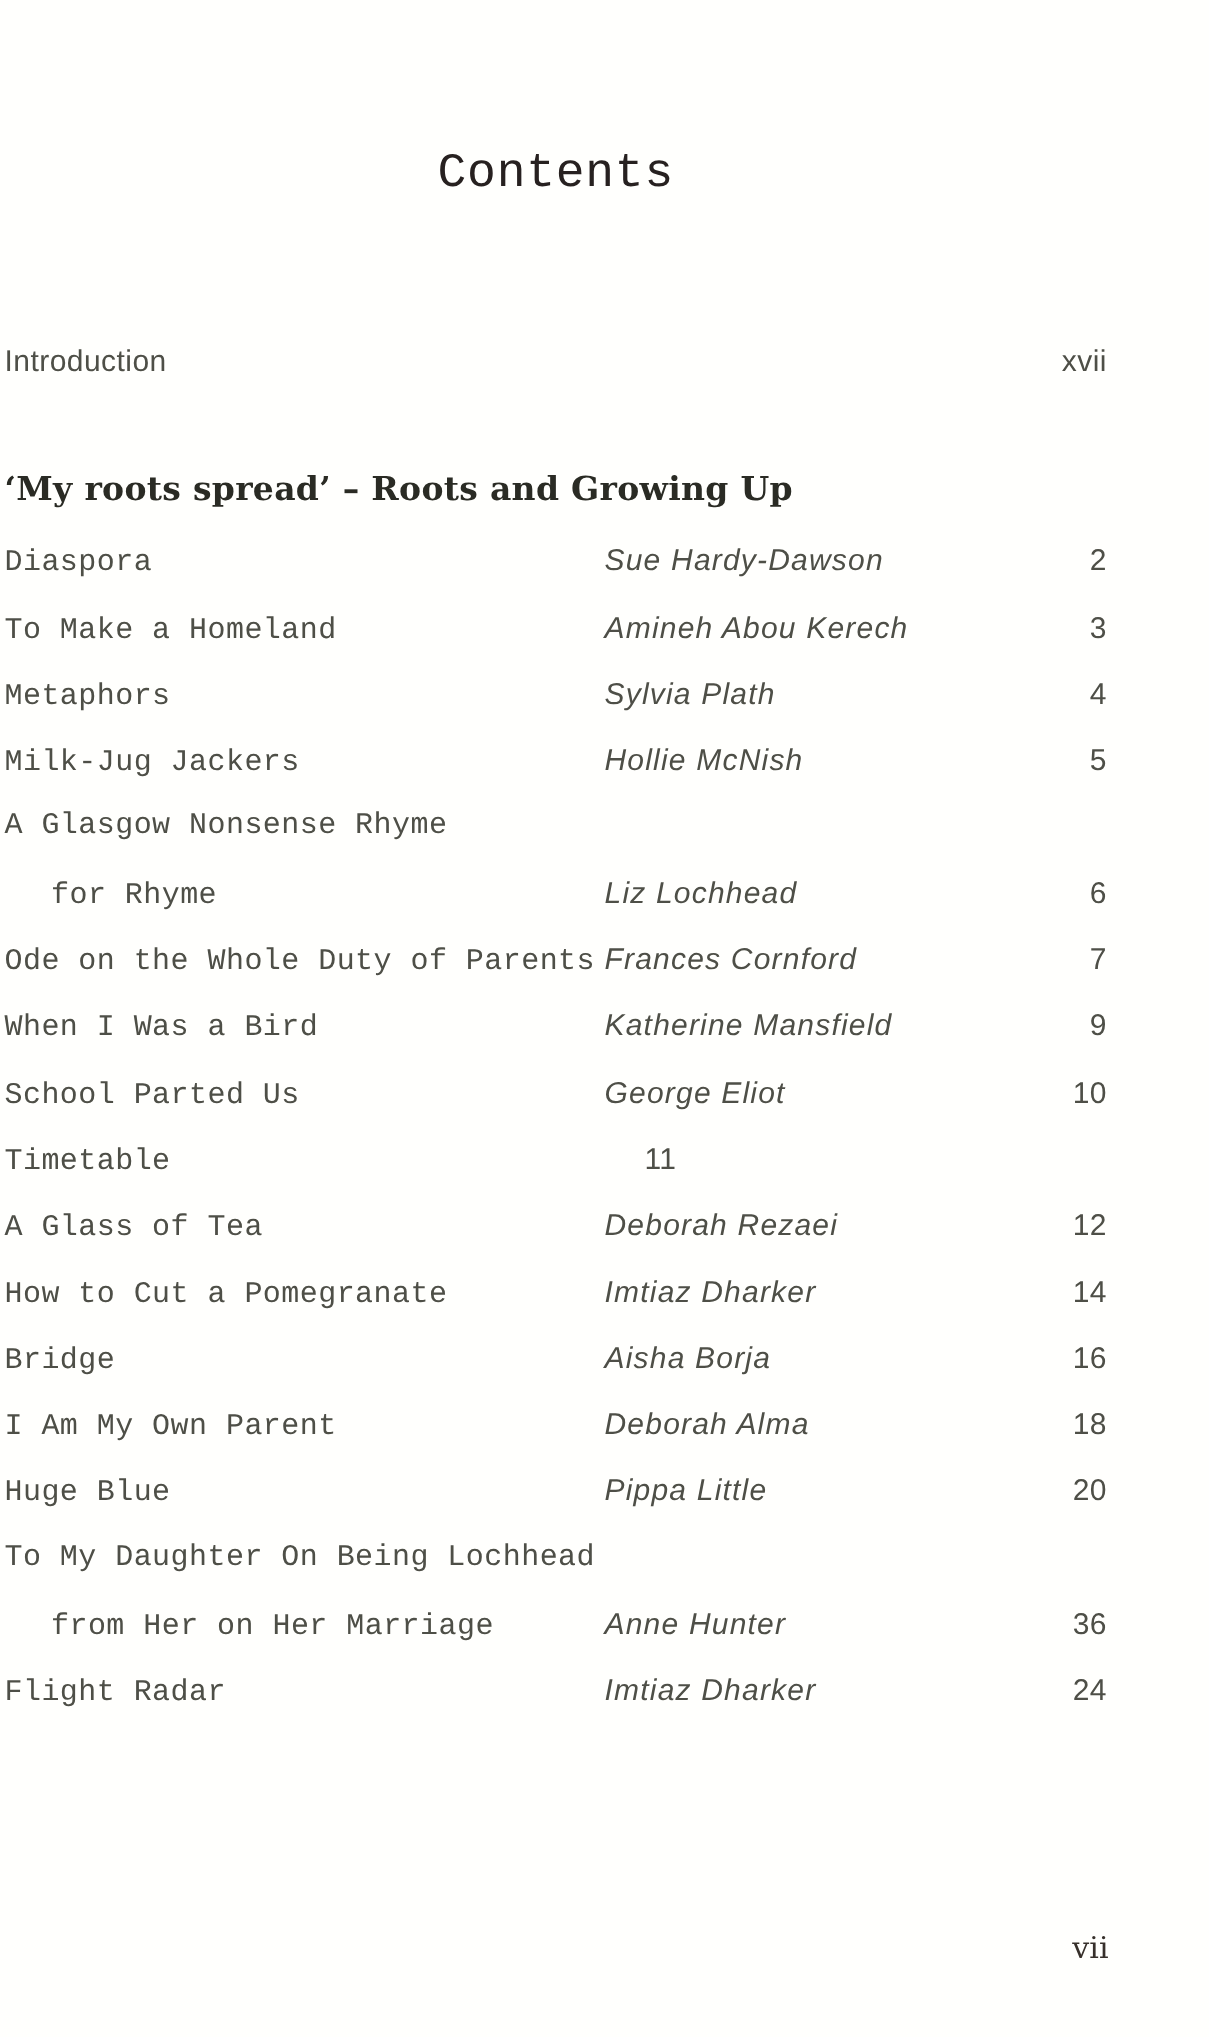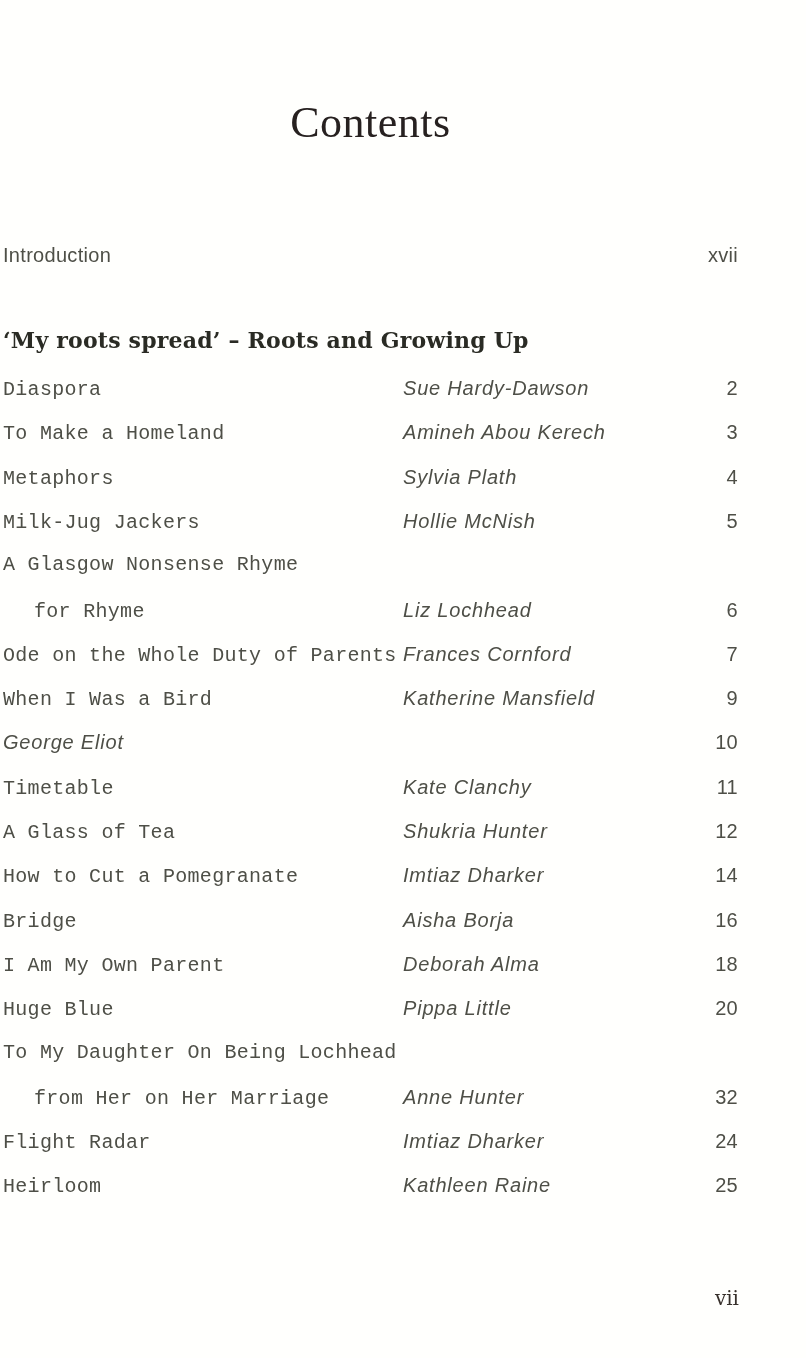--- a/index.html
+++ b/index.html
@@ -17,23 +17,23 @@
     color:var(--body-text);
     overflow:hidden;
     position:relative;
   }
   .page-inner{
     padding:0 68px 0 3px; 
   }
   h1.book-title{
     margin:0;
     padding-top:98px;
-    font-family:Liberation Serif, serif;
+    font-family:Liberation Mono, monospace;
     font-weight:500;
-    font-size:44px;
+    font-size:32px;
     line-height:1.15;
     text-align:center;
     color:var(--title-text);
     letter-spacing:0.5px;
   }
   .front-row{
     margin-top:95px;
     display:flex;
     align-items:center;
     font-size:20px;
@@ -140,31 +140,31 @@
     <span class="row-title">Ode on the Whole Duty of Parents</span>
     <span class="row-author">Frances Cornford</span>
     <span class="row-page">7</span>
   </div>
       <div class="toc-row">
     <span class="row-title">When I Was a Bird</span>
     <span class="row-author">Katherine Mansfield</span>
     <span class="row-page">9</span>
   </div>
       <div class="toc-row">
+    <span class="row-title">School Parted Us</span>
     <span class="row-author">George Eliot</span>
     <span class="row-page">10</span>
   </div>
       <div class="toc-row">
     <span class="row-title">Timetable</span>
-    <span class="row-author">Kate Clanchy</span>
     <span class="row-page">11</span>
   </div>
       <div class="toc-row">
     <span class="row-title">A Glass of Tea</span>
-    <span class="row-author">Shukria Hunter</span>
+    <span class="row-author">Deborah Rezaei</span>
     <span class="row-page">12</span>
   </div>
       <div class="toc-row">
     <span class="row-title">How to Cut a Pomegranate</span>
     <span class="row-author">Imtiaz Dharker</span>
     <span class="row-page">14</span>
   </div>
       <div class="toc-row">
     <span class="row-title">Bridge</span>
     <span class="row-author">Aisha Borja</span>
@@ -181,29 +181,24 @@
     <span class="row-page">20</span>
   </div>
       <div class="toc-row">
     <span class="row-title">To My Daughter On Being Lochhead</span>
     <span class="row-author"></span>
     <span class="row-page"></span>
   </div>
       <div class="toc-row indent">
     <span class="row-title">from Her on Her Marriage</span>
     <span class="row-author">Anne Hunter</span>
-    <span class="row-page">32</span>
+    <span class="row-page">36</span>
   </div>
       <div class="toc-row">
     <span class="row-title">Flight Radar</span>
     <span class="row-author">Imtiaz Dharker</span>
     <span class="row-page">24</span>
   </div>
-      <div class="toc-row">
-    <span class="row-title">Heirloom</span>
-    <span class="row-author">Kathleen Raine</span>
-    <span class="row-page">25</span>
-  </div>
     </div>
 
 </div>
 
 <div class="page-footer">vii</div>
 
 </body></html>

